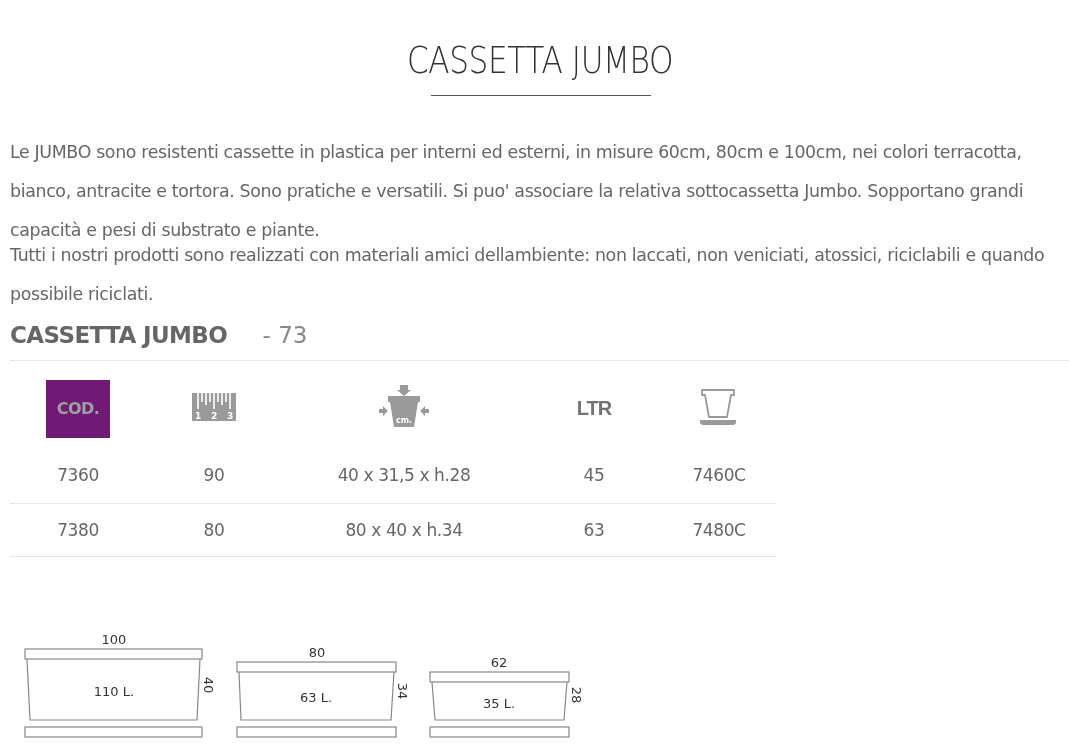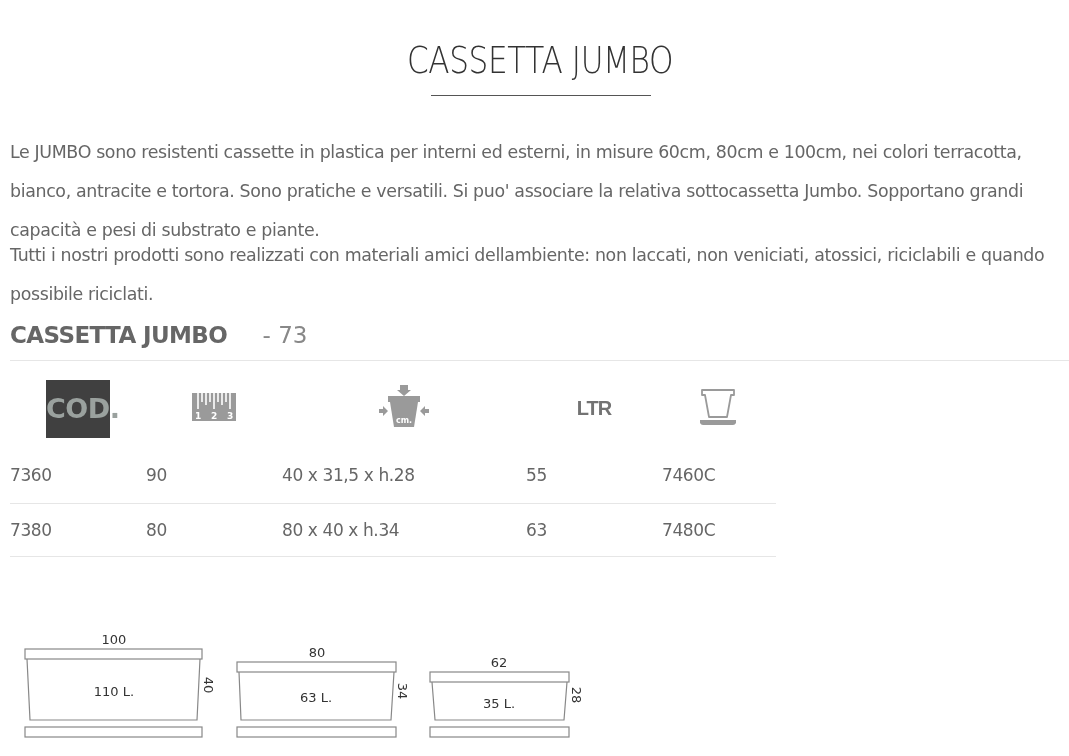--- a/index.html
+++ b/index.html
@@ -38,34 +38,34 @@
     background: #e6e6e6;
   }
   table.specs {
     position: absolute; left: 10px; top: 370px; width: 766px;
     border-collapse: collapse;
   }
   table.specs th {
     height: 77px; padding: 0; text-align: center; vertical-align: middle;
   }
   table.specs td {
-    height: 52px; padding: 0; text-align: left; vertical-align: middle;
+    height: 52px; padding: 0; text-align: center; vertical-align: middle;
     font-size: 17px; color: #666666; border-bottom: 1px solid #e6e6e6;
     font-family: "DejaVu Sans", sans-serif;
     letter-spacing: -0.4px;
   }
   table.specs tr.first td { height: 56px; }
   .col-cod { width: 136px; }
   .col-size { width: 136px; }
   .col-dim { width: 244px; }
   .col-ltr { width: 136px; }
   .col-sauc { width: 114px; }
   .cod-badge {
     display: inline-block; width: 64px; height: 58px; line-height: 58px;
-    background: #404040; color: #9aa19e; font-weight: bold; font-size: 27px;
+    background: #701a75; color: #9aa19e; font-weight: bold; font-size: 16px;
     font-family: "DejaVu Sans", sans-serif; letter-spacing: -0.5px;
   }
   .ltr-label {
     display: inline-block; color: #737373; font-weight: bold; font-size: 20px;
     font-family: "Liberation Sans", sans-serif; letter-spacing: -1px;
   }
   .drawings {
     position: absolute; left: 0; top: 620px; width: 640px; height: 136px;
   }
   .drawings text {
@@ -132,21 +132,21 @@
           <path d="M1 33 H37 V36 Q36 38 34 38 H4 Q2 38 1 36 Z" fill="#9a9a9a"></path>
         </svg>
       </th>
     </tr>
   </thead>
   <tbody>
     <tr class="first">
       <td>7360</td>
       <td>90</td>
       <td>40 x 31,5 x h.28</td>
-      <td>55</td>
+      <td>45</td>
       <td>7460C</td>
     </tr>
     <tr>
       <td>7380</td>
       <td>80</td>
       <td>80 x 40 x h.34</td>
       <td>63</td>
       <td>7480C</td>
     </tr>
   </tbody>

